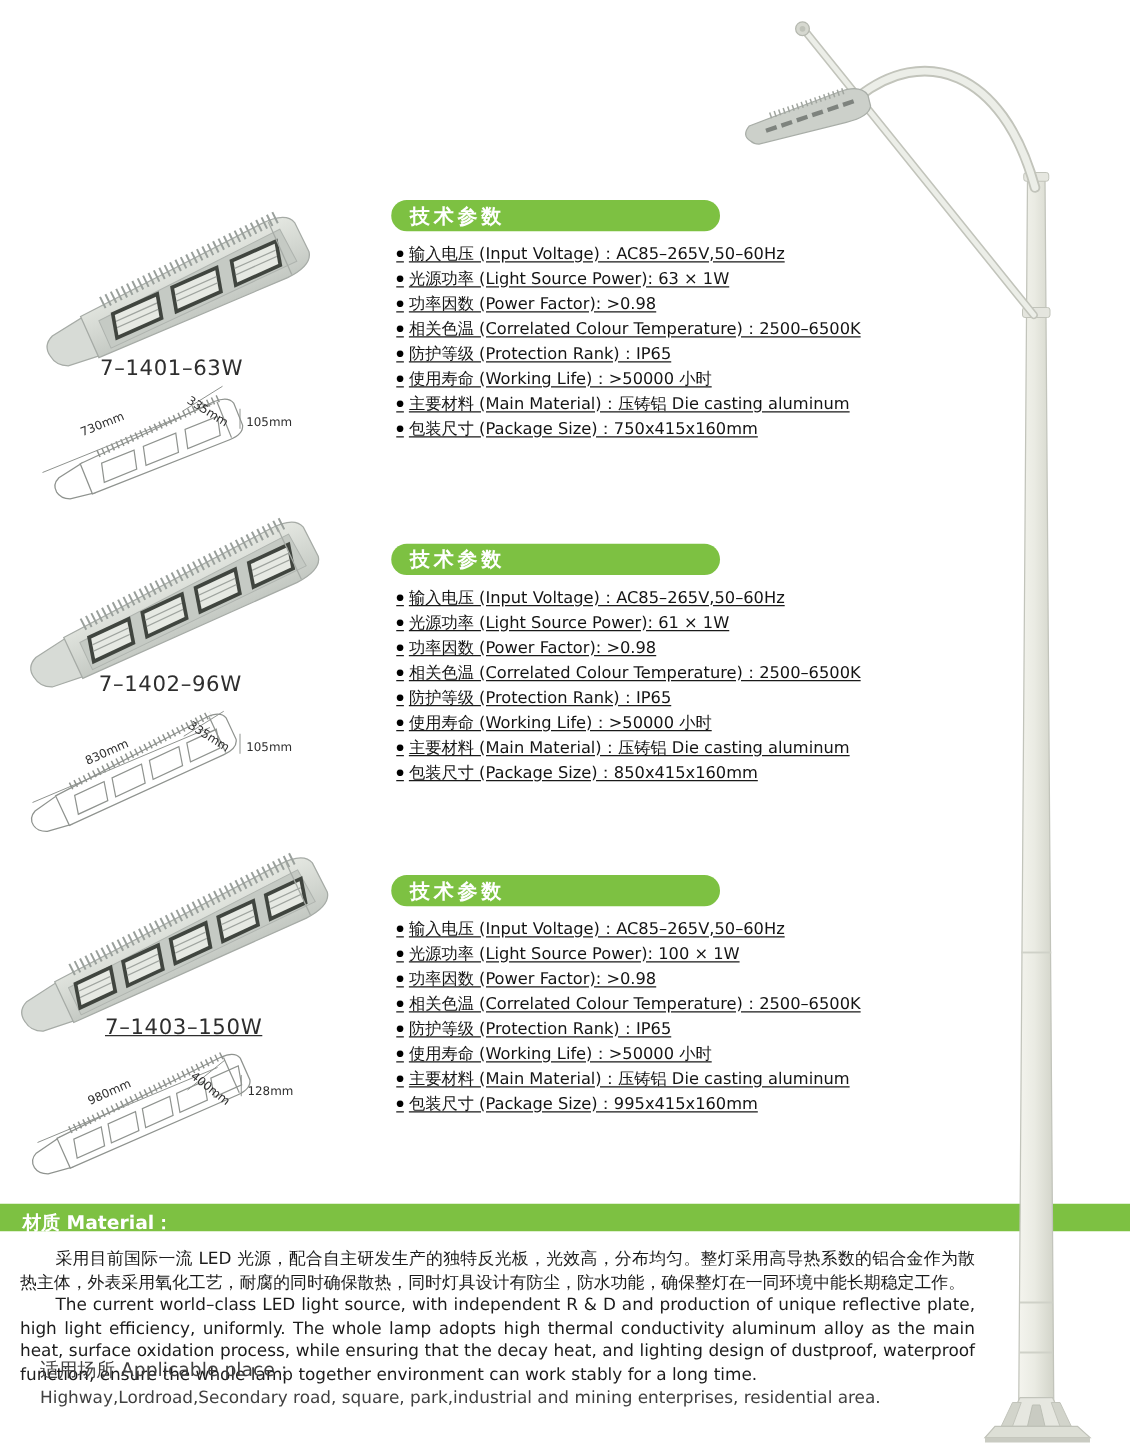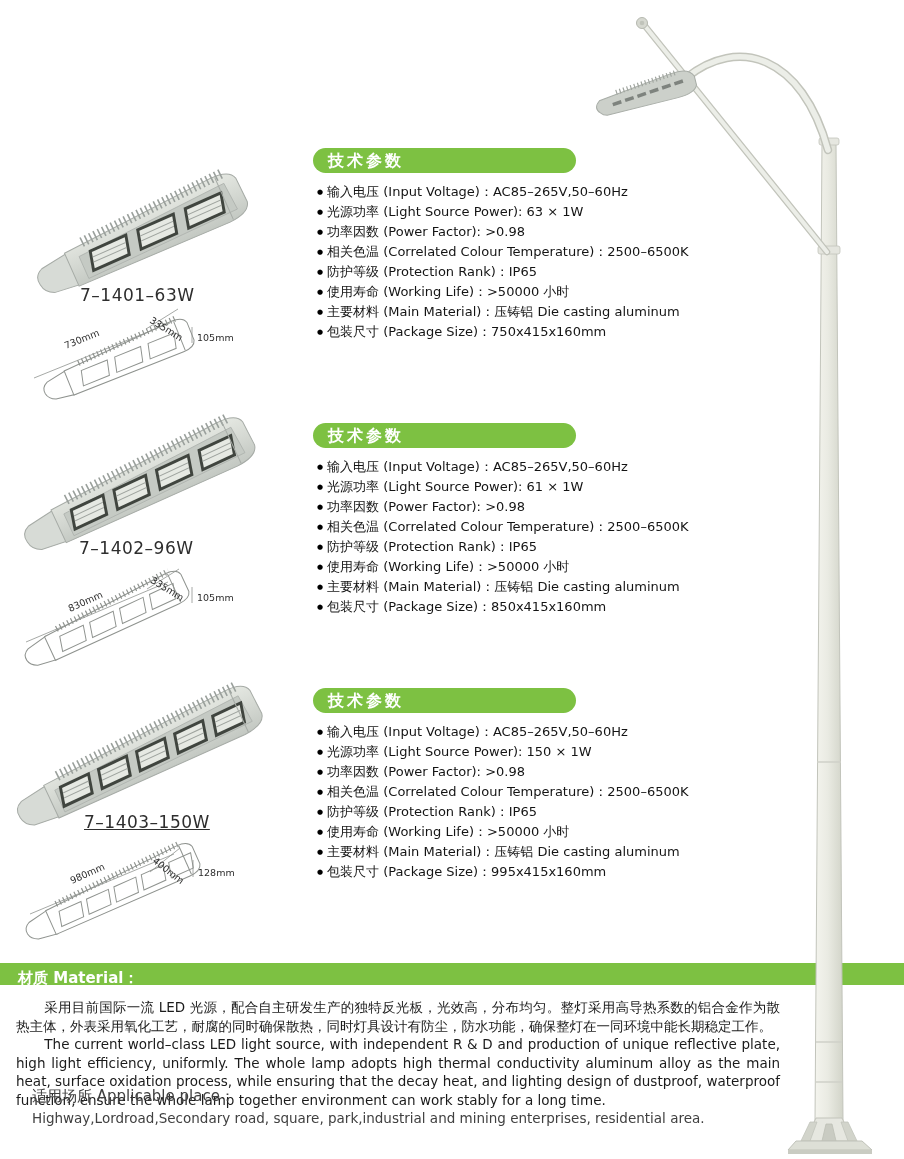--- a/index.html
+++ b/index.html
@@ -7,23 +7,23 @@
   .page {
     position:relative; width:904px; height:1159px; background:#ffffff;
     overflow:hidden; font-family:"DejaVu Sans","Liberation Sans",sans-serif;
     color:#1a1a1a;
   }
   
   .spec-panel { position:absolute; left:313px; width:580px; }
   .spec-header {
     width:248px; height:25px; background:#7dc142; border-radius:13px;
     color:#fff; font-weight:bold; font-size:16px; line-height:25px;
-    padding-left:15px; letter-spacing:3px;
-  }
-  .spec-list { list-style:none; margin:9px 0 0 4px; padding:0; }
+    padding-left:15px; letter-spacing:3px;margin-top:12px;
+  }
+  .spec-list { list-style:none; margin:9px 0 0 4px; padding:0;text-decoration:underline; }
   .spec-list li {
     font-size:13px; line-height:19.5px; white-space:nowrap; color:#141414;
   }
   .spec-list li::before {
     content:"●"; font-size:7px; vertical-align:2.5px; margin-right:4px; color:#000;
   }
   
   .model-label {
     position:absolute; width:170px; text-align:left; font-size:17px;
     color:#2e2e2e; letter-spacing:0.5px;
@@ -310,21 +310,21 @@
       <li>包装尺寸 (Package Size)：850x415x160mm</li>
     </ul>
   </section>
 
   <section class="spec-panel" style="top:688px;">
     <div class="spec-header">
       <span>技术参数</span>
     </div>
     <ul class="spec-list">
       <li>输入电压 (Input Voltage)：AC85–265V,50–60Hz</li>
-      <li>光源功率 (Light Source Power): 150 × 1W</li>
+      <li>光源功率 (Light Source Power): 100 × 1W</li>
       <li>功率因数 (Power Factor): &gt;0.98</li>
       <li>相关色温 (Correlated Colour Temperature)：2500–6500K</li>
       <li>防护等级 (Protection Rank)：IP65</li>
       <li>使用寿命 (Working Life)：&gt;50000 小时</li>
       <li>主要材料 (Main Material)：压铸铝 Die casting aluminum</li>
       <li>包装尺寸 (Package Size)：995x415x160mm</li>
     </ul>
   </section>
 
   <div class="material-bar">

